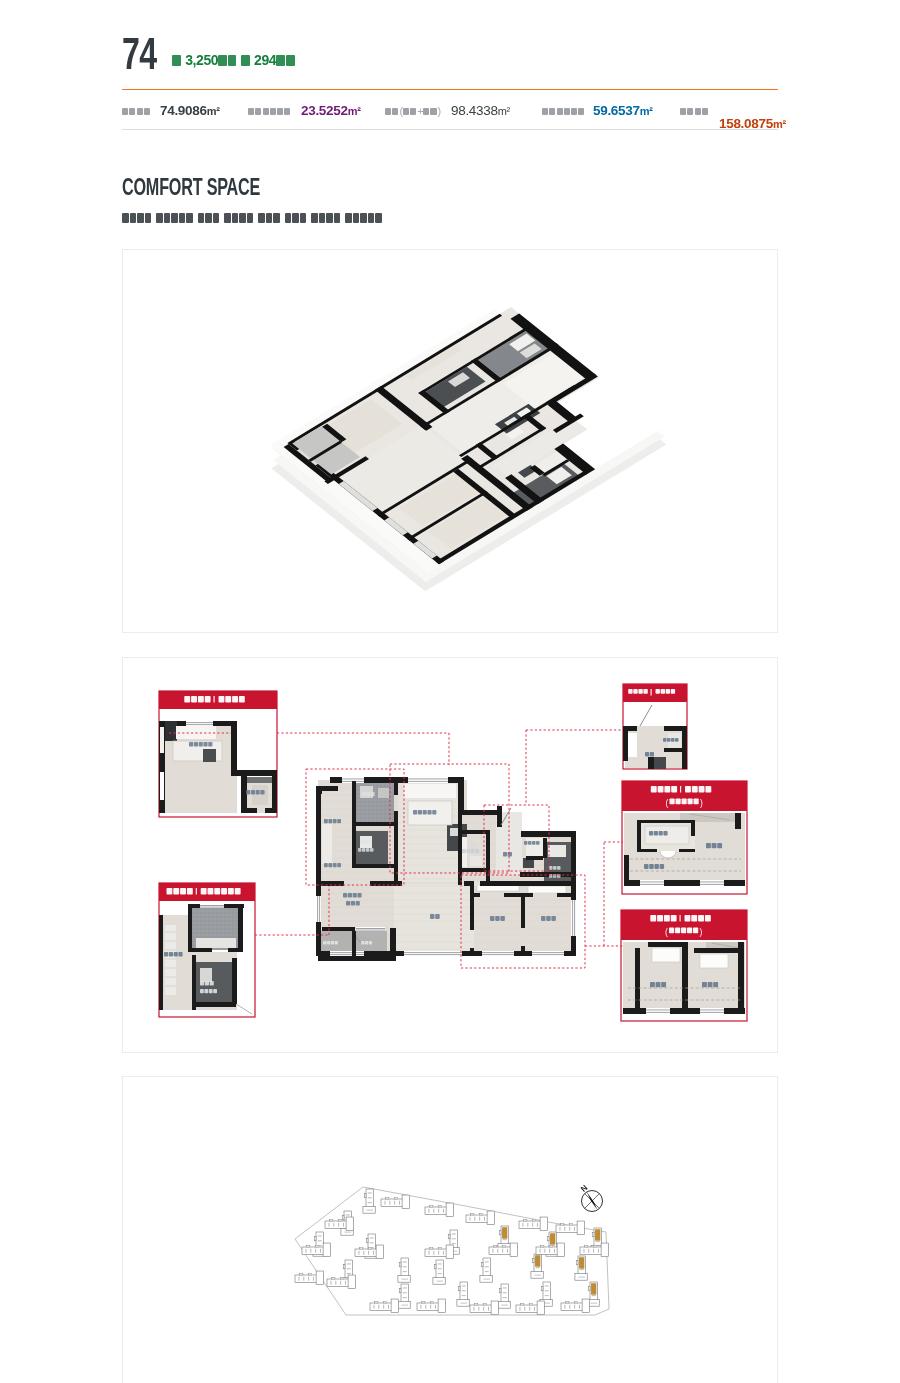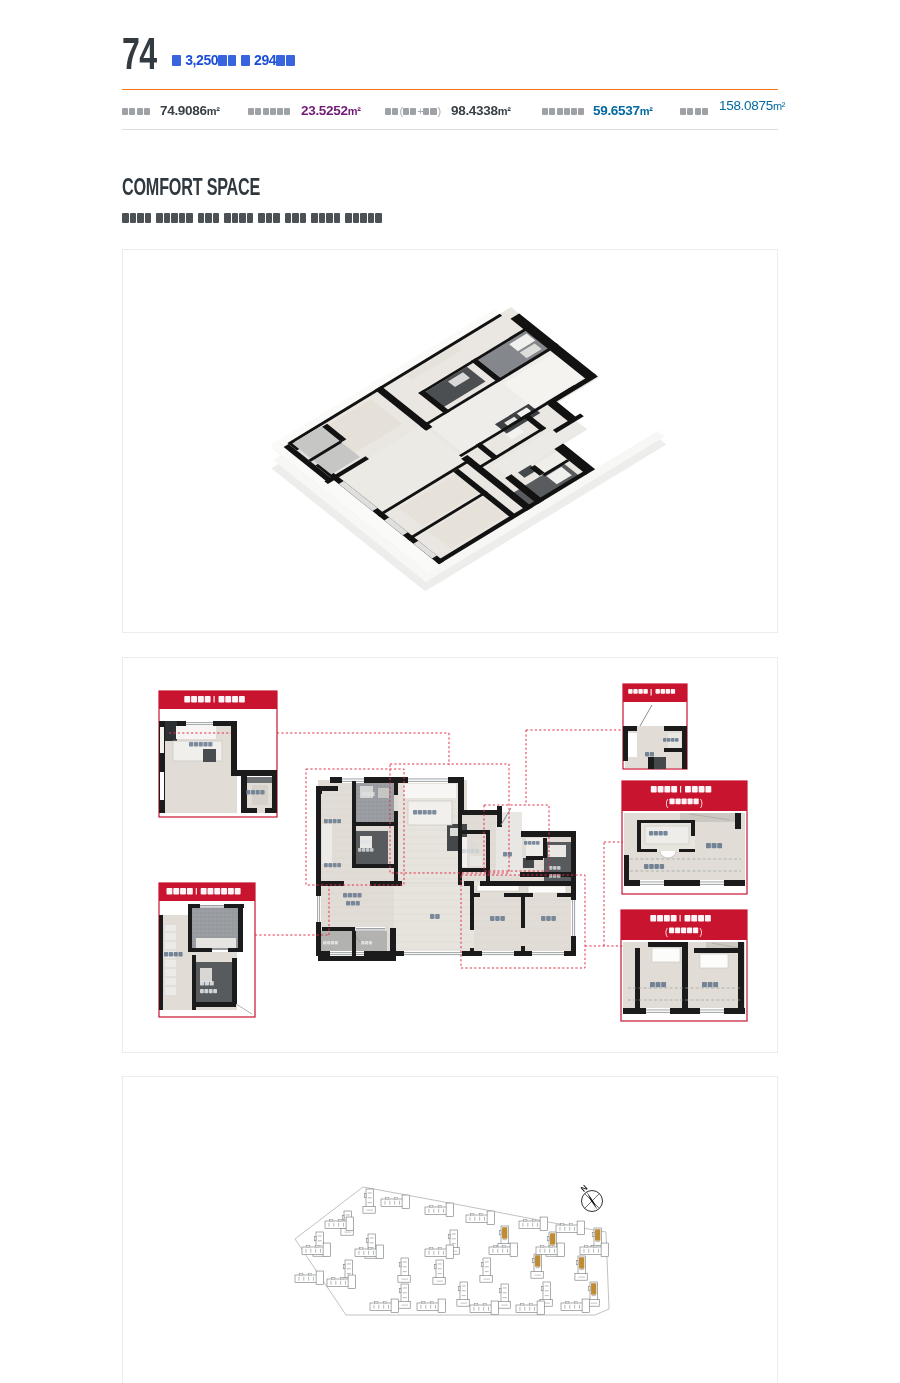--- a/index.html
+++ b/index.html
@@ -6,32 +6,32 @@
 .abs{position:absolute}
 .k{display:inline-block;width:.62em;height:.72em;background:currentColor;opacity:.88;border-radius:1px;margin-right:.07em;vertical-align:-.04em}
 .k2{display:inline-block;width:.5em;height:.72em;background:currentColor;opacity:.88;border-radius:1px;margin-right:.08em;vertical-align:-.04em}
 .ks{display:inline-block;width:.56em;height:.7em;background:currentColor;opacity:.82;border-radius:1px;margin-right:.1em;vertical-align:-.03em}
 .kw{margin-right:.3em}
 .box{position:absolute;left:122px;width:656px;border:1px solid #ececec;background:#fff}
 </style></head><body>
 <div class="wrap">
 
 <div class="abs" style="left:122px;top:32px;font-size:44px;font-weight:bold;color:#333b41;line-height:1;transform:scaleX(.73);transform-origin:0 0;letter-spacing:-1px">74</div>
-<div class="abs" style="left:172px;top:53px;font-size:14px;font-weight:bold;color:#1d4ed8;line-height:1;letter-spacing:-.4px"><i class="k"></i> 3,250<i class="k"></i><i class="k"></i> <i class="k"></i> <b>294<i class="k"></i><i class="k"></i></b></div>
+<div class="abs" style="left:172px;top:53px;font-size:14px;font-weight:bold;color:#15803d;line-height:1;letter-spacing:-.4px"><i class="k"></i> 3,250<i class="k"></i><i class="k"></i> <i class="k"></i> <b>294<i class="k"></i><i class="k"></i></b></div>
     <div class="abs" style="left:122px;top:89px;width:656px;height:41px;border-top:1px solid #f97316;border-bottom:1px solid #dcdcdc">
       <div class="abs" style="left:0px;top:16px;font-size:11px;color:#898e93;line-height:1;letter-spacing:-.5px"><i class="ks"></i><i class="ks"></i><i class="ks"></i><i class="ks"></i></div>
       <div class="abs" style="left:38px;top:13px;font-size:13.5px;font-weight:bold;color:#3a4146;line-height:1.2;letter-spacing:-.3px">74.9086<span style="font-size:11px">m²</span></div>
       <div class="abs" style="left:126px;top:16px;font-size:11px;color:#898e93;line-height:1;letter-spacing:-.5px"><i class="ks"></i><i class="ks"></i><i class="ks"></i><i class="ks"></i><i class="ks"></i><i class="ks"></i></div>
       <div class="abs" style="left:179px;top:13px;font-size:13.5px;font-weight:bold;color:#701a75;line-height:1.2;letter-spacing:-.3px">23.5252<span style="font-size:11px">m²</span></div>
       <div class="abs" style="left:263px;top:16px;font-size:11px;color:#898e93;line-height:1;letter-spacing:-.5px"><i class="ks"></i><i class="ks"></i><span style="opacity:.75">(</span><i class="ks"></i><i class="ks"></i><span style="opacity:.75">+</span><i class="ks"></i><i class="ks"></i><span style="opacity:.75">)</span></div>
-      <div class="abs" style="left:329px;top:13px;font-size:13.5px;font-weight:bold;color:#3a4146;line-height:1.2;letter-spacing:-.3px">98.4338<span style="font-size:11px">m²</span></div>
+      <div class="abs" style="left:329px;top:13px;font-size:13.5px;font-weight:normal;color:#3a4146;line-height:1.2;letter-spacing:-.3px">98.4338<span style="font-size:11px">m²</span></div>
       <div class="abs" style="left:420px;top:16px;font-size:11px;color:#898e93;line-height:1;letter-spacing:-.5px"><i class="ks"></i><i class="ks"></i><i class="ks"></i><i class="ks"></i><i class="ks"></i><i class="ks"></i></div>
       <div class="abs" style="left:471px;top:13px;font-size:13.5px;font-weight:bold;color:#0369a1;line-height:1.2;letter-spacing:-.3px">59.6537<span style="font-size:11px">m²</span></div>
       <div class="abs" style="left:558px;top:16px;font-size:11px;color:#898e93;line-height:1;letter-spacing:-.5px"><i class="ks"></i><i class="ks"></i><i class="ks"></i><i class="ks"></i></div>
-      <div class="abs" style="left:597px;top:8px;font-size:13.5px;font-weight:normal;color:#0369a1;line-height:1.2;letter-spacing:-.3px">158.0875<span style="font-size:11px">m²</span></div>
+      <div class="abs" style="left:597px;top:26px;font-size:13.5px;font-weight:bold;color:#c2410c;line-height:1.2;letter-spacing:-.3px">158.0875<span style="font-size:11px">m²</span></div>
     </div>
 <div class="abs" style="left:122px;top:175px;font-size:24.5px;font-weight:bold;color:#2f383e;line-height:1;letter-spacing:-.3px;transform:scaleX(.66);transform-origin:0 0">COMFORT SPACE</div>
 <div class="abs" style="left:122px;top:211px;font-size:13px;color:#33393d;line-height:1"><span class="kw"><i class="k2"></i><i class="k2"></i><i class="k2"></i><i class="k2"></i></span><span class="kw"><i class="k2"></i><i class="k2"></i><i class="k2"></i><i class="k2"></i><i class="k2"></i></span><span class="kw"><i class="k2"></i><i class="k2"></i><i class="k2"></i></span><span class="kw"><i class="k2"></i><i class="k2"></i><i class="k2"></i><i class="k2"></i></span><span class="kw"><i class="k2"></i><i class="k2"></i><i class="k2"></i></span><span class="kw"><i class="k2"></i><i class="k2"></i><i class="k2"></i></span><span class="kw"><i class="k2"></i><i class="k2"></i><i class="k2"></i><i class="k2"></i></span><i class="k2"></i><i class="k2"></i><i class="k2"></i><i class="k2"></i><i class="k2"></i></div>
     <div class="box" style="top:249px;height:384px"><svg width="654" height="382" viewBox="123 250 654 382">
         <g transform="translate(0,17) matrix(0.583,0.466,-1.249,0.76,1297.25,-430.78)">
           <rect x="314" y="775" width="264" height="193" fill="#ededec"></rect>
         </g>
         <g transform="translate(0,9) matrix(0.583,0.466,-1.249,0.76,1297.25,-430.78)">
           <rect x="315" y="776" width="262" height="191" fill="#f7f7f6"></rect>
         </g>

